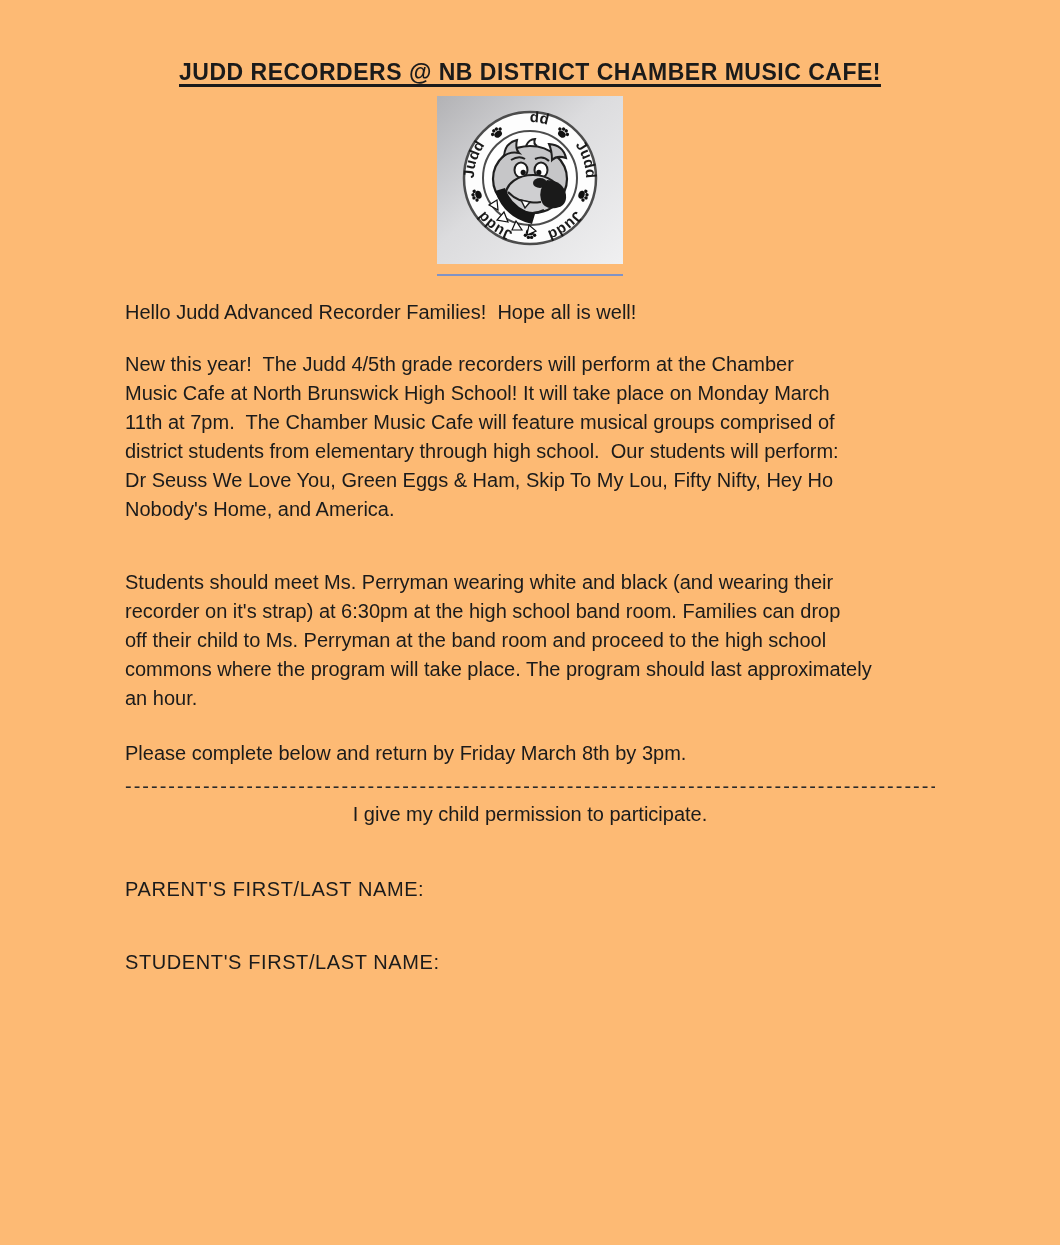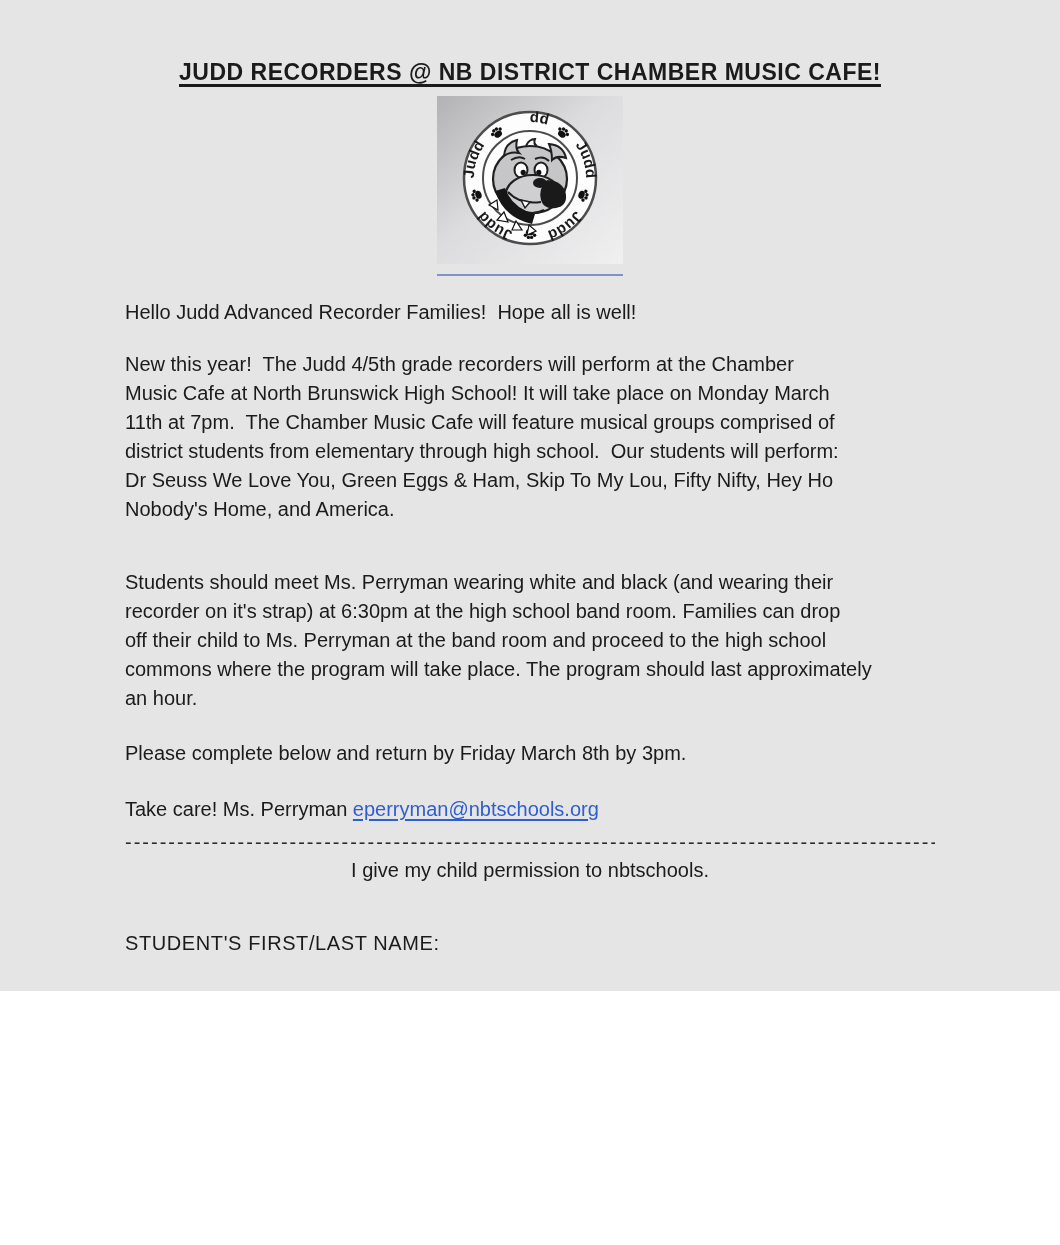--- a/index.html
+++ b/index.html
@@ -1,22 +1,22 @@
 <!DOCTYPE html>
 <html><head>
 <meta charset="utf-8">
 <style>
   html,body{margin:0;padding:0;background:#ffffff;}
   .page{
     position:relative;
-    width:1060px;height:991px;
+    width:1060px;height:1245px;
     box-sizing:border-box;
     padding:58px 125px 0 125px;
     overflow:hidden;
-    background:#e5e5e5;
+    background:#fdba74;
     color:#1b1b1b;
     font-family:"Liberation Sans","DejaVu Sans",sans-serif;
     font-size:20px;
     line-height:29px;
   }
   .title{
     text-align:center;
     font-weight:bold;
     font-size:23px;
     line-height:28px;
@@ -171,24 +171,23 @@
 Nobody's Home, and America.</p>
 
   <p class="para p2">Students should meet Ms. Perryman wearing white and black (and wearing their
 recorder on it's strap) at 6:30pm at the high school band room. Families can drop
 off their child to Ms. Perryman at the band room and proceed to the high school
 commons where the program will take place. The program should last approximately
 an hour.</p>
 
   <p class="para p3">Please complete below and return by Friday March 8th by 3pm.</p>
 
-  <div class="signoff"><span>Take care! Ms. Perryman </span><a class="email-link">eperryman@nbtschools.org</a></div>
 
   <div class="divider">----------------------------------------------------------------------------------------------------</div>
 
-  <div class="permission">I give my child permission to nbtschools.</div>
+  <div class="permission">I give my child permission to participate.</div>
+
+  <div class="field f2">PARENT'S FIRST/LAST NAME:</div>
 
   <div class="field f1">STUDENT'S FIRST/LAST NAME:</div>
-
-  <div class="field f2">PARENT'S FIRST/LAST NAME:</div>
 
 
 </div>
 
 </body></html>

